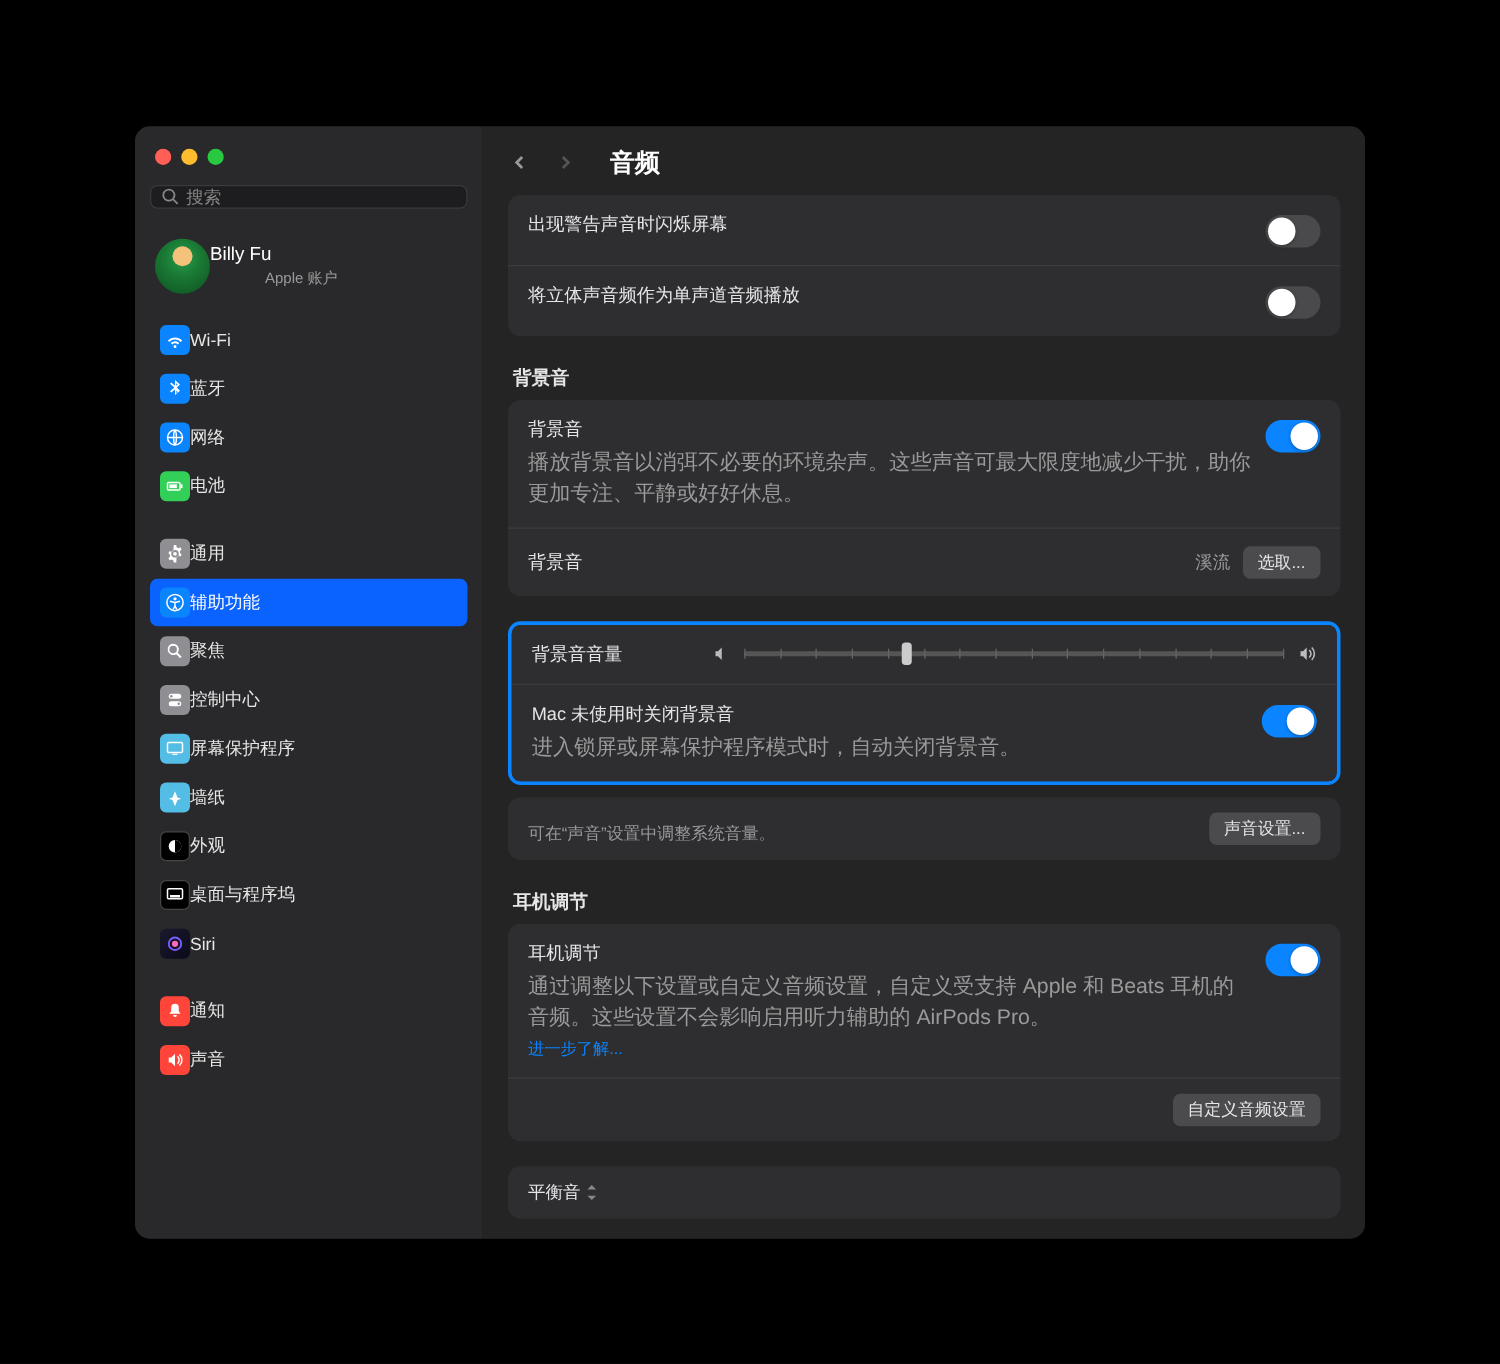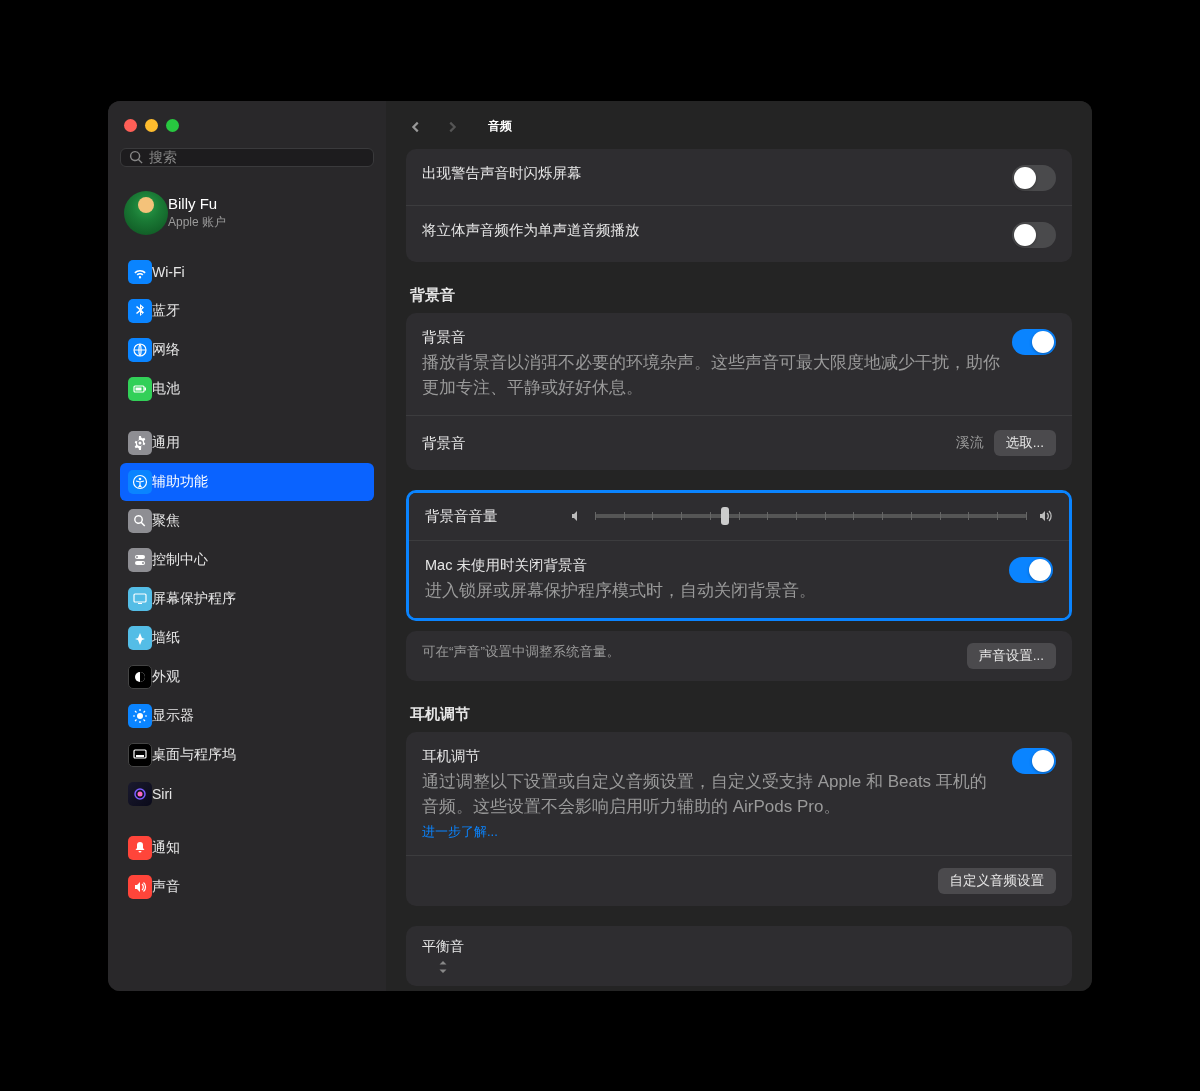--- a/index.html
+++ b/index.html
@@ -72,21 +72,21 @@
 }
 .avatar::after {
   content: "";
   position: absolute;
   top: 6px; left: 14px;
   width: 16px; height: 16px;
   background: #f4c27a;
   border-radius: 50%;
 }
 .profile-name { color: #fff; font-size: 15px; font-weight: 500; }
-.profile-sub { color: #9a9a9a; font-size: 12px; margin-top: 2px; }
+.profile-sub { color: #9a9a9a; font-size: 12px; margin-top: 2px; margin-left: 44px; }
 .sidebar-list { display: flex; flex-direction: column; gap: 1px; }
 .sb-item {
   display: flex;
   align-items: center;
   gap: 0;
   padding: 7px 8px;
   border-radius: 6px;
   color: #e6e6e6;
   font-size: 14px;
   cursor: pointer;
@@ -128,21 +128,21 @@
 }
 .toolbar {
   display: flex;
   align-items: center;
   padding: 16px 20px 12px 20px;
   gap: 16px;
 }
 .nav-btn { width: 20px; height: 20px; display: flex; align-items: center; justify-content: center; cursor: pointer; }
 .nav-btn svg { width: 14px; height: 14px; stroke: #999; stroke-width: 2.5; fill: none; }
 .nav-btn.disabled svg { stroke: #555; }
-.title { color: #fff; font-size: 12px; font-weight: 600; margin-left: 10px; }
+.title { color: #fff; font-size: 20px; font-weight: 600; margin-left: 10px; }
 .scroll {
   flex: 1;
   overflow-y: auto;
   padding: 0 20px 20px 20px;
 }
 .group {
   background: #2e2d30;
   border-radius: 10px;
   margin-bottom: 20px;
   overflow: hidden;
@@ -200,26 +200,26 @@
   flex: 1; height: 4px; background: #555; border-radius: 2px; position: relative; cursor: pointer;
 }
 .slider-ticks { position: absolute; top: -2px; left: 0; right: 0; height: 8px; display: flex; justify-content: space-between; }
 .slider-ticks span { width: 1px; height: 8px; background: #666; }
 .slider-thumb {
   position: absolute; top: -7px; width: 8px; height: 18px;
   background: #ccc; border-radius: 3px; transform: translateX(-50%);
 }
 
 .footer-row {
-  display: flex; align-items: flex-start; padding: 12px 16px;
+  display: flex; align-items: flex-end; padding: 12px 16px;
   color: #9a9a9a; font-size: 13.5px;
 }
 .select-row { display: flex; align-items: center; padding: 12px 16px; }
 .select-row .row-title { flex: 1; }
-.popup-value { color: #e6e6e6; font-size: 14px; display: flex; align-items: center; gap: 4px; flex-direction: column; }
+.popup-value { color: #e6e6e6; font-size: 14px; display: flex; align-items: center; gap: 4px; }
 .popup-value svg { width: 10px; height: 14px; fill: #888; }
 </style>
 </head>
 <body>
 
 <div class="window">
   <div class="sidebar">
     <div class="traffic-lights">
       <div class="tl tl-red"></div>
       <div class="tl tl-yellow"></div>
@@ -332,29 +332,20 @@
       <div class="sb-item">
           <div class="sb-icon ic-appearance">
             <svg viewBox="0 0 16 16">
               <circle cx="8" cy="8" r="5" fill="#fff"></circle>
               <path d="M8 3a5 5 0 010 10z" fill="#000"></path>
             </svg>
           </div>
           <span>外观</span>
         </div>
       <div class="sb-item">
-          <div class="sb-icon ic-display">
-            <svg viewBox="0 0 16 16">
-              <circle cx="8" cy="8" r="3" fill="#fff"></circle>
-              <path d="M8 1v2M8 13v2M1 8h2M13 8h2M3 3l1.5 1.5M11.5 11.5L13 13M3 13l1.5-1.5M11.5 4.5L13 3" stroke="#fff" stroke-width="1.2"></path>
-            </svg>
-          </div>
-          <span>显示器</span>
-        </div>
-      <div class="sb-item">
           <div class="sb-icon ic-dock">
             <svg viewBox="0 0 16 16">
               <rect x="2" y="3" width="12" height="8" rx="1" fill="none" stroke="#fff" stroke-width="1.2"></rect>
               <rect x="4" y="8" width="8" height="2" fill="#fff"></rect>
             </svg>
           </div>
           <span>桌面与程序坞</span>
         </div>
       <div class="sb-item">
           <div class="sb-icon ic-siri">

